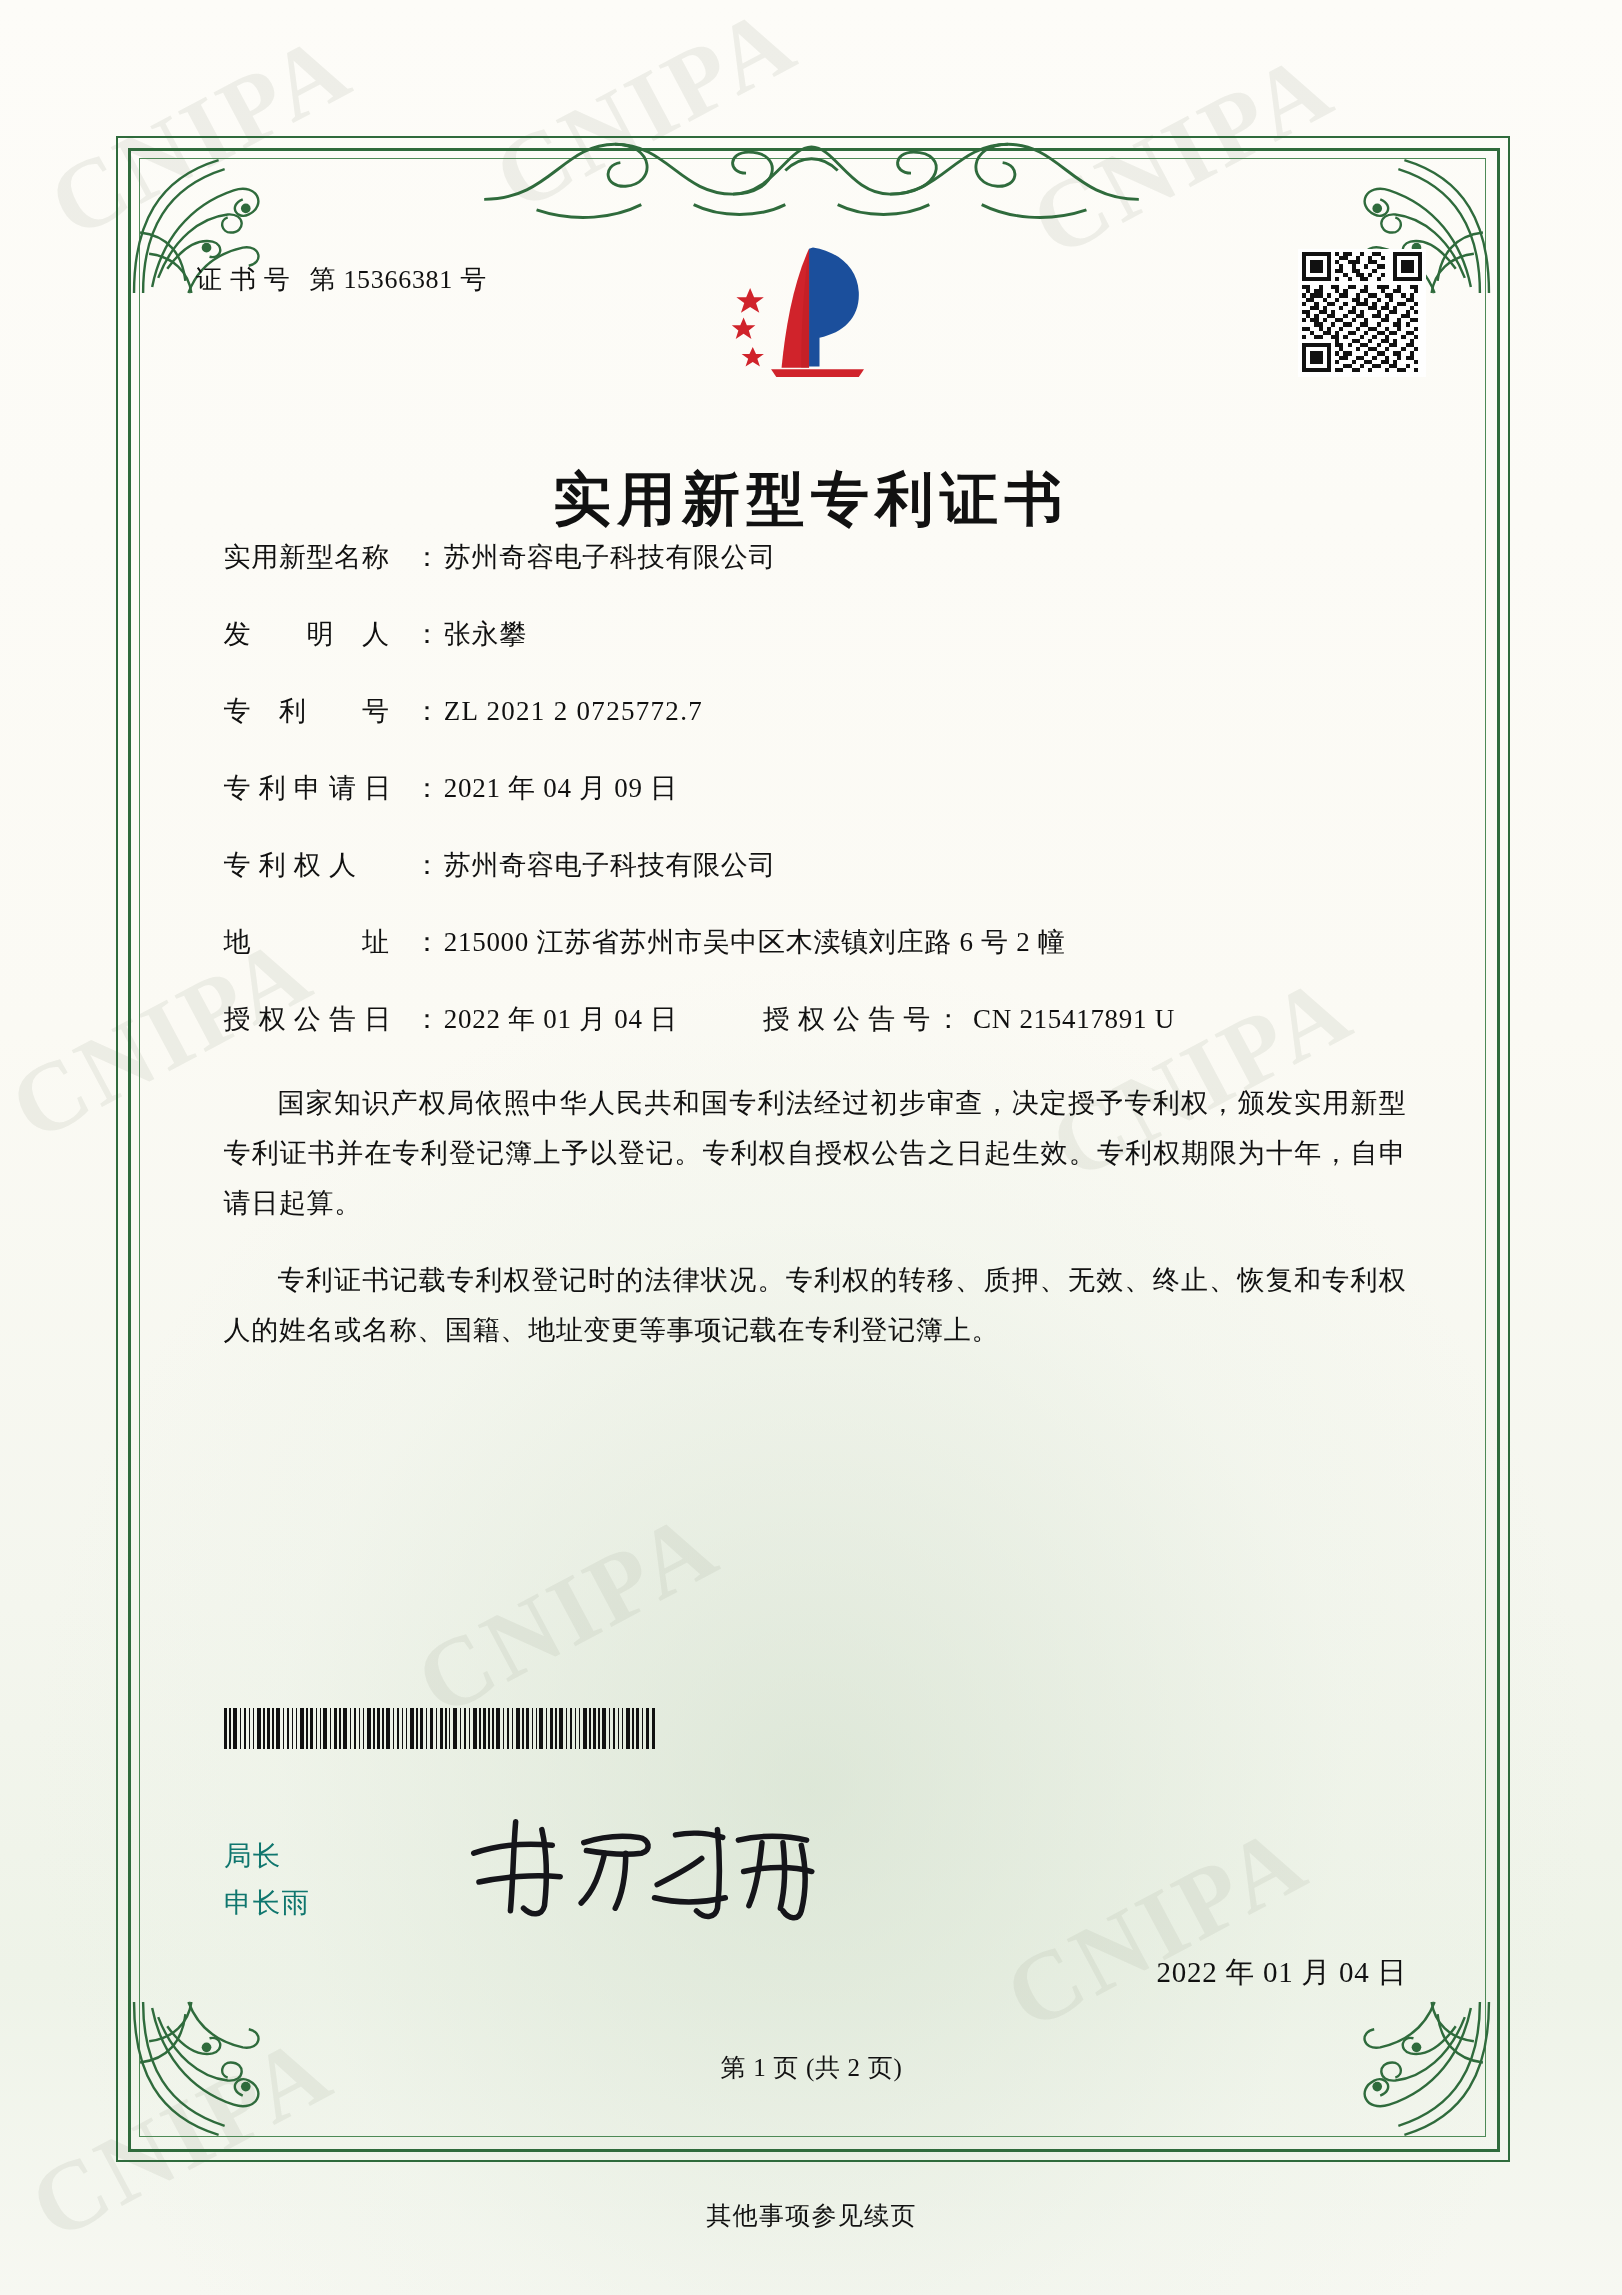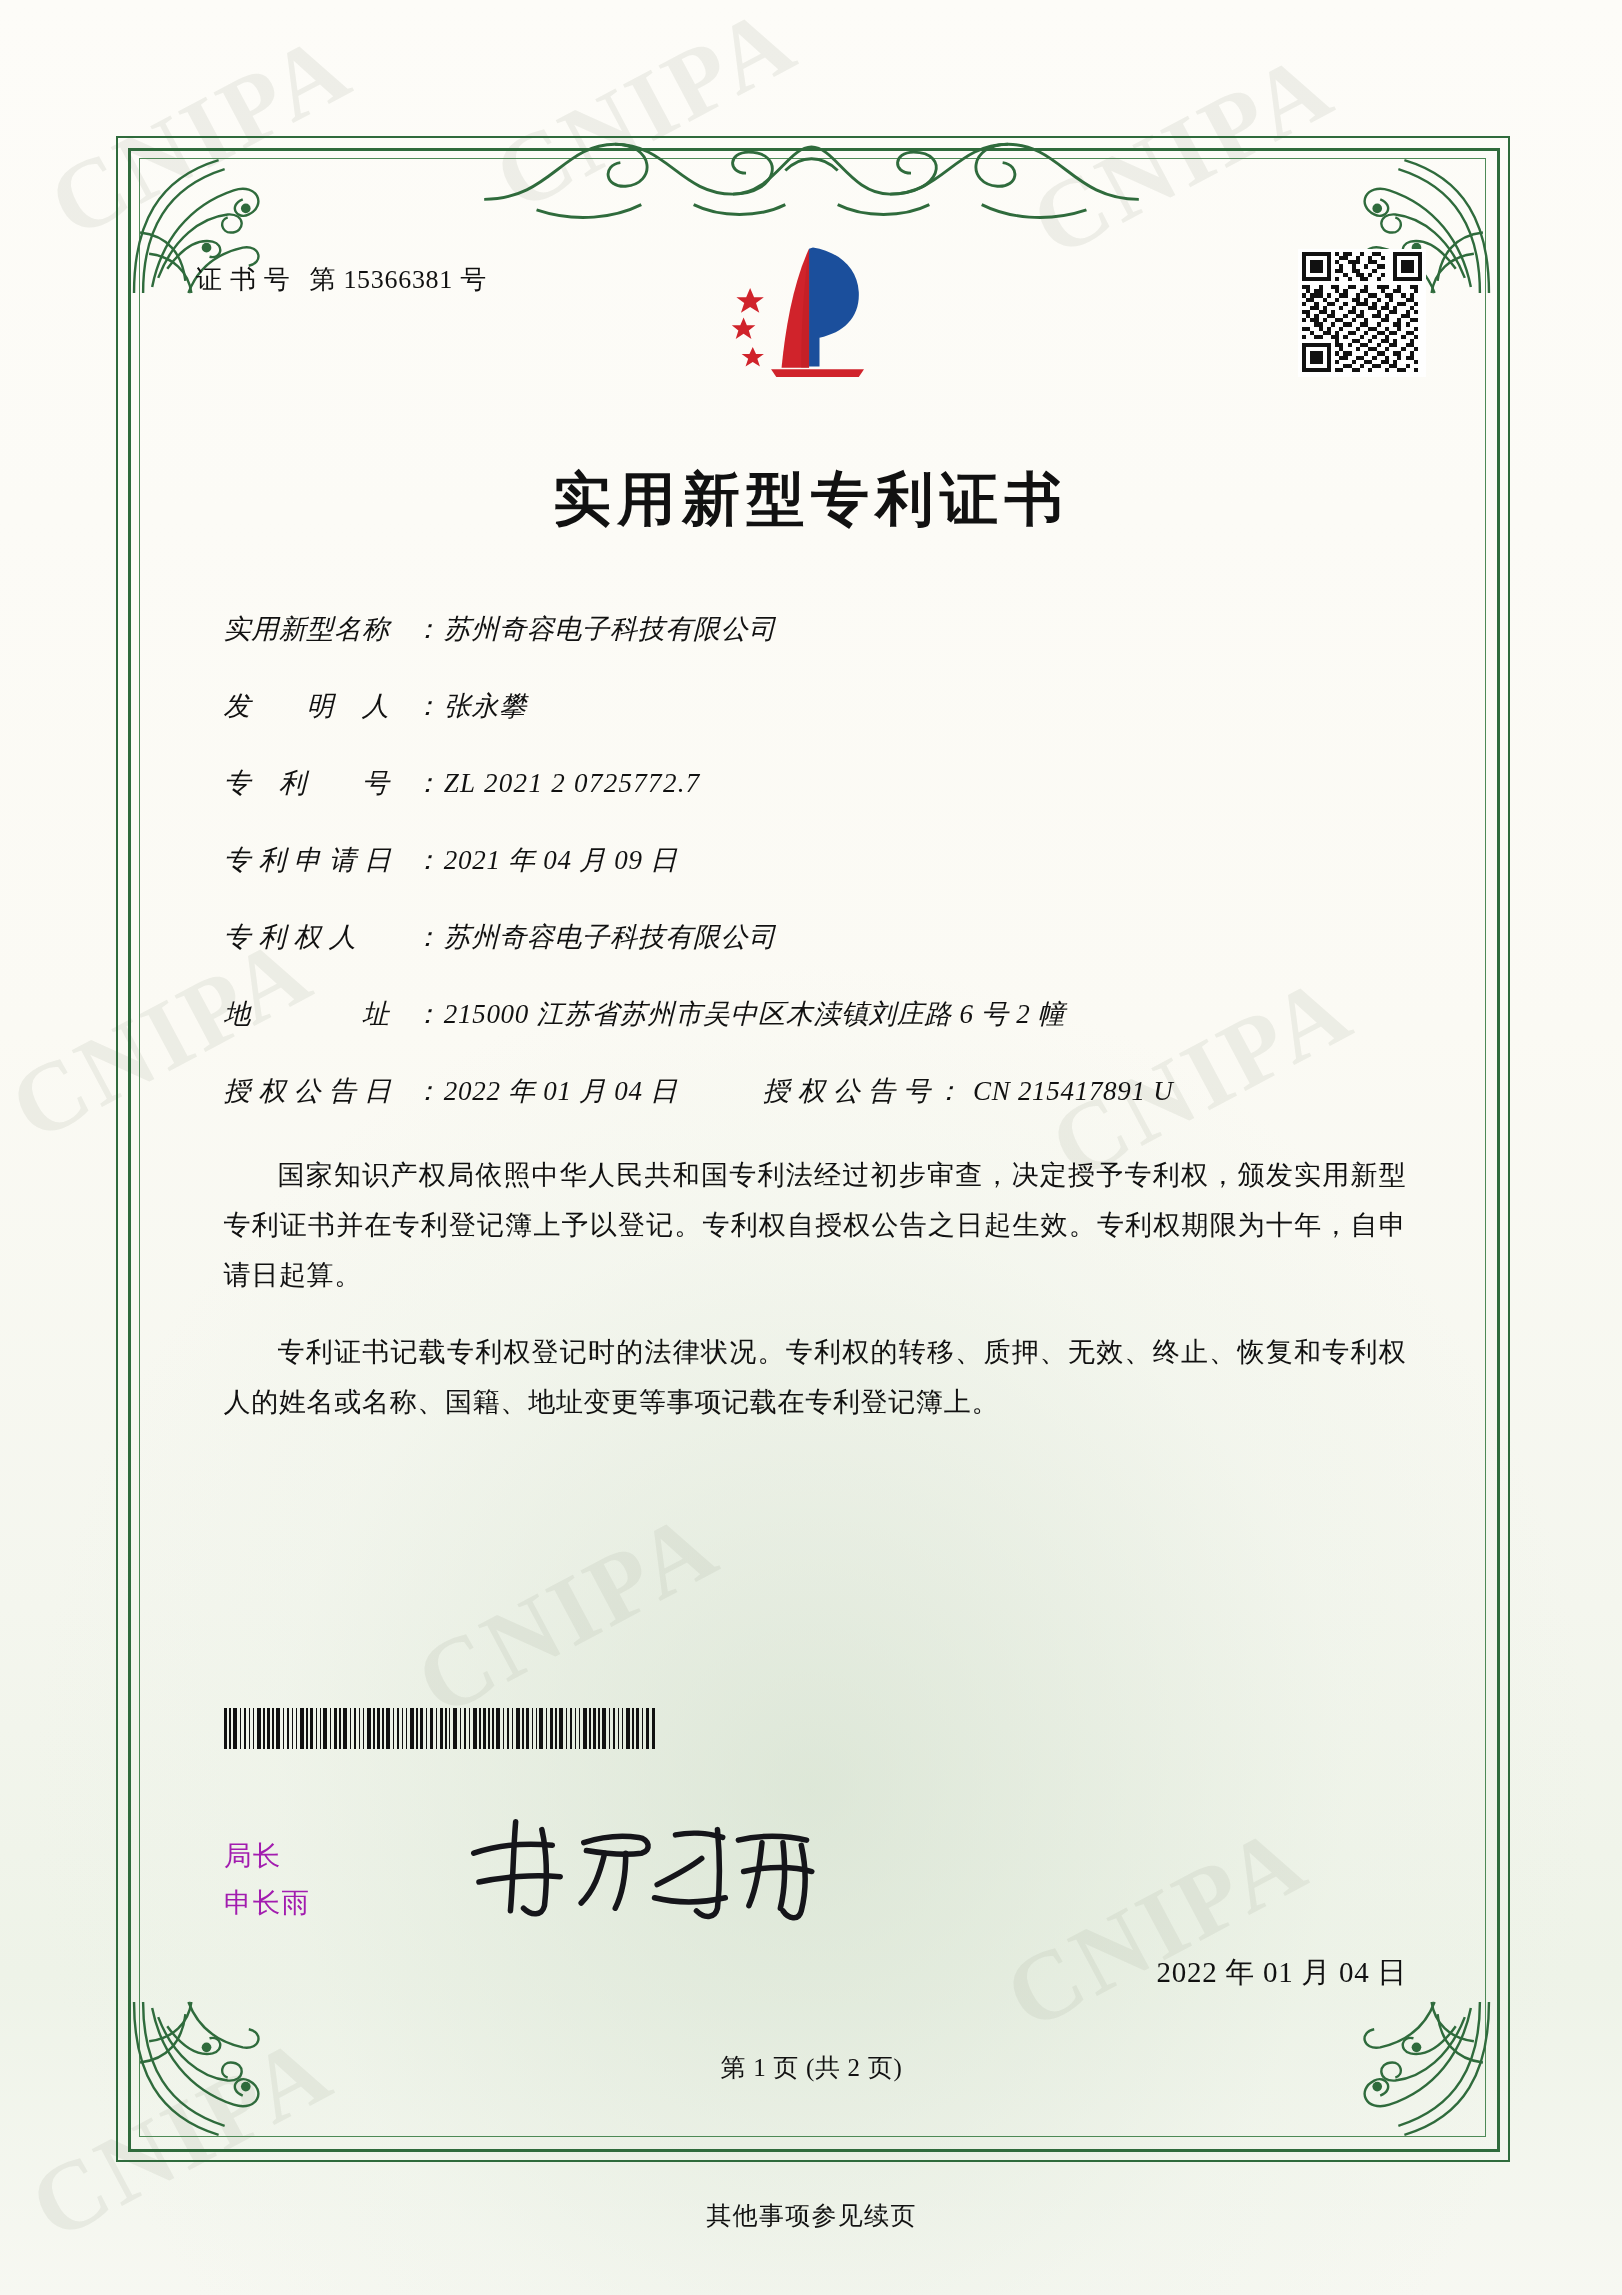--- a/index.html
+++ b/index.html
@@ -136,23 +136,21 @@
     margin-top: 164px;
     text-align: center;
     font-size: 58px;
     font-weight: 700;
     letter-spacing: 6.5px;
     color: #111;
     font-family: "DejaVu Serif", "Liberation Serif", serif;
   }
 
   .fields {
-    margin-top: 72px;
     padding-left: 27.5px;
-    font-style: italic;
   }
   .field-row {
     display: flex;
     align-items: baseline;
     font-size: 27px;
     color: #111;
     margin-bottom: 41px;
     letter-spacing: 0.7px;
   }
   .field-label {
@@ -199,21 +197,21 @@
   }
   .barcode svg { width: 100%; height: 100%; display:block; }
 
   
   .sign-block {
     position: absolute;
     left: 224px;
     top: 1832px;
     font-size: 27.5px;
     line-height: 47px;
-    color: #a21caf;
+    color: #0f766e;
     letter-spacing: 1.3px;
   }
   .signature {
     position: absolute;
     left: 458px;
     top: 1806px;
     width: 380px;
     height: 118px;
     color: #15151a;
   }

